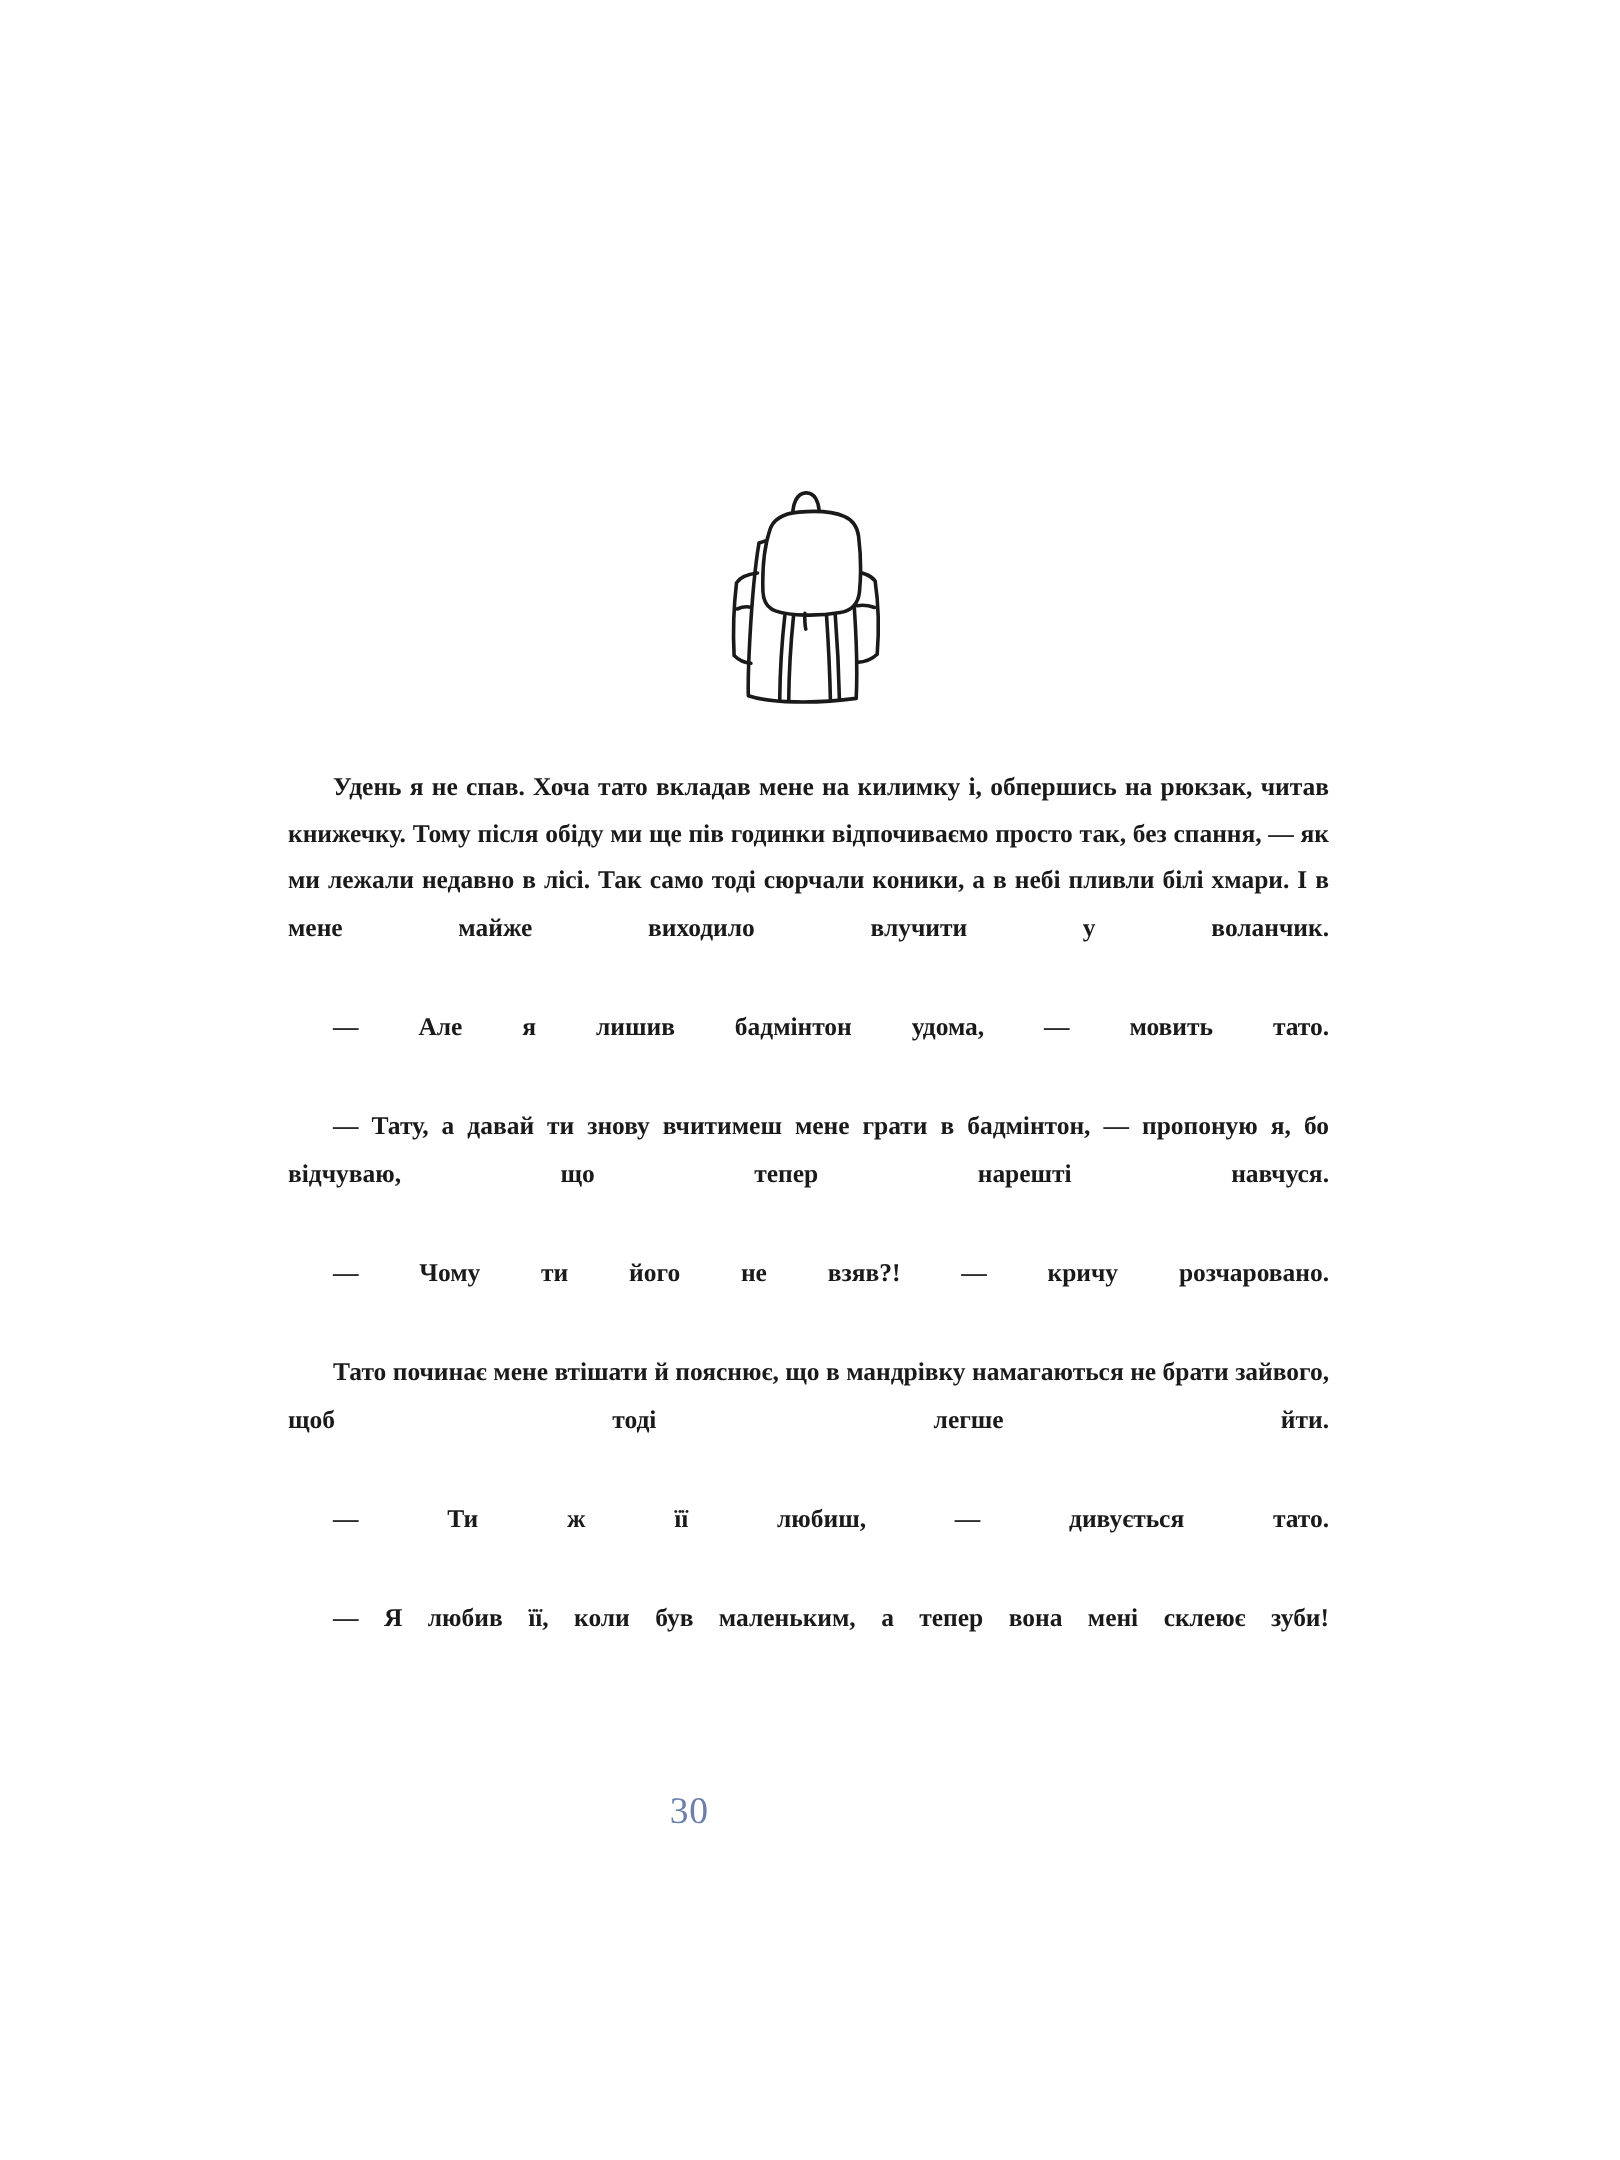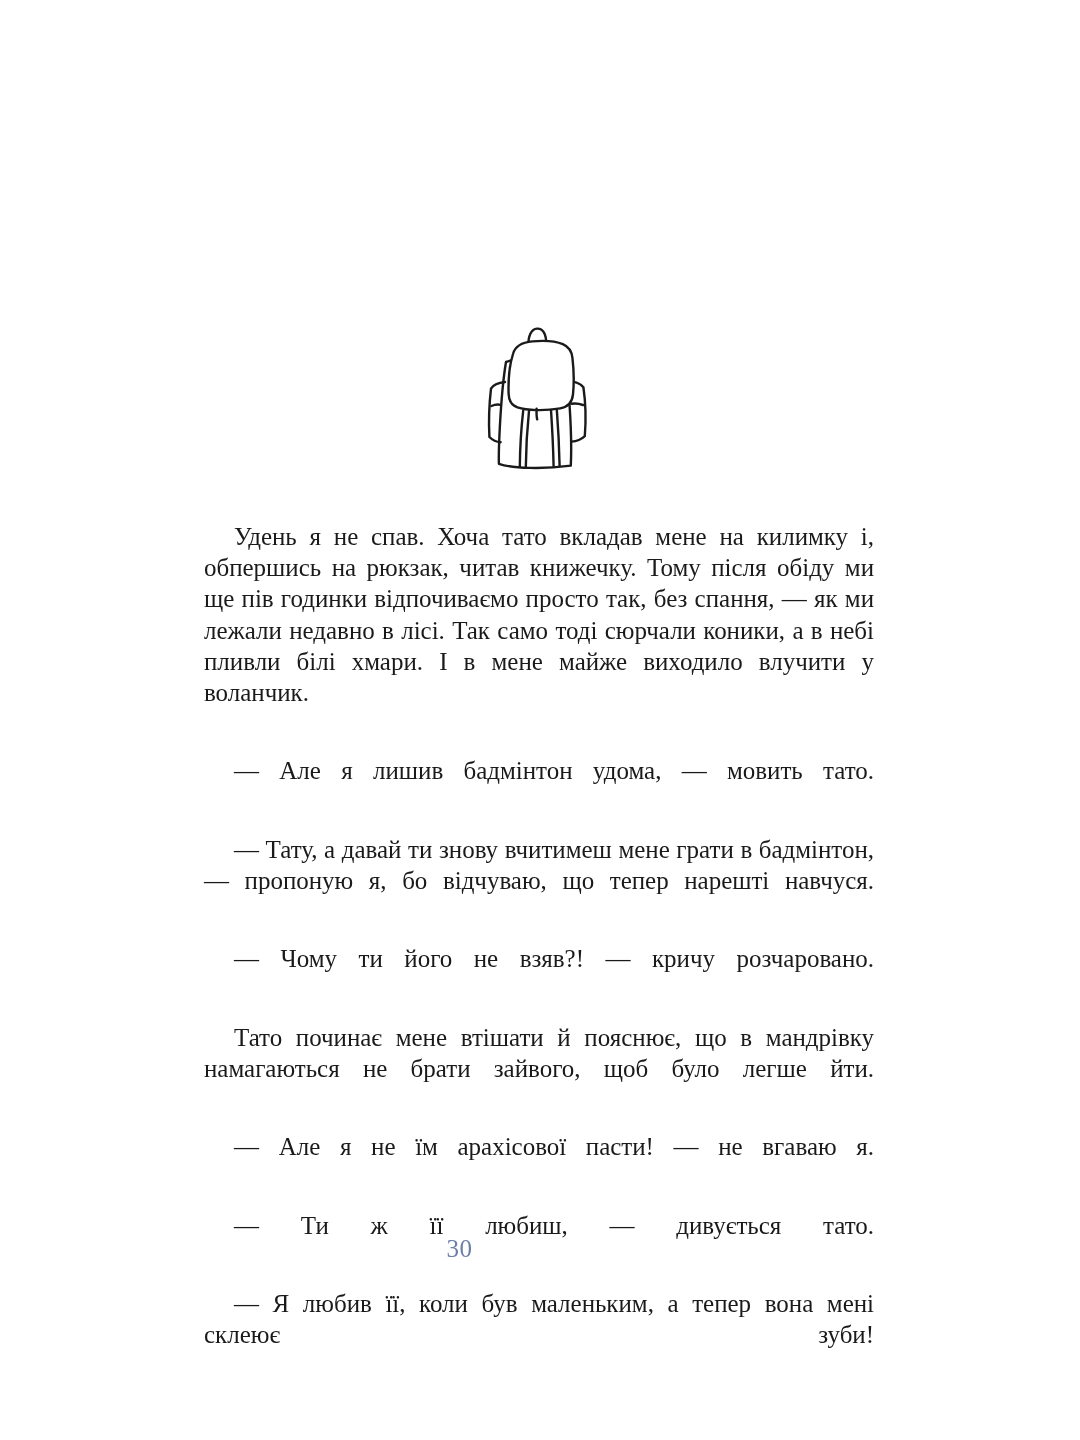--- a/index.html
+++ b/index.html
@@ -41,43 +41,44 @@
 
   
   .text-column {
     position: absolute;
     left: 188px;
     top: 505px;
     width: 702px;
   }
 
   .para {
-    margin: 16px;
-    font-size: 25px;
+    margin: 4px;
+    font-size: 17px;
     line-height: 31.2px;
     text-align: justify;
     text-justify: inter-word;
     hyphens: manual;
     -webkit-hyphens: manual;
     text-indent: 30px;
     letter-spacing: -0.02px;
     word-spacing: -0.2px;
+    font-weight: bold;
   }
   
   .para::after {
     content: "";
     display: inline-block;
     width: 100%;
   }
 
   
   .folio {
     position: absolute;
     left: 0;
-    top: 1234px;
+    top: 1193px;
     width: 919px;
     text-align: center;
     font-size: 25px;
     line-height: 30px;
     color: #6b7fa8;
     letter-spacing: 0.5px;
   }
 </style>
 </head>
 <body>
@@ -121,22 +122,21 @@
         <path d="M91.8 91.4 C93.2 109.6 94.2 129.2 94.6 147.8" fill="none"></path>
       </g>
     </svg>
   </div>
 
   <div class="text-column">
     <p class="para">Удень я не спав. Хоча тато вкладав мене на килимку і, обпершись на рюкзак, читав книжечку. Тому після обіду ми ще пів годинки відпочиваємо просто так, без спання, — як ми лежали недавно в лісі. Так само тоді сюрчали коники, а в небі пливли білі хмари. І в мене майже виходило влучити у воланчик.</p>
     <p class="para">— Але я лишив бадмінтон удома, — мовить тато.</p>
     <p class="para">— Тату, а давай ти знову вчитимеш мене грати в бадмінтон, — пропоную я, бо відчуваю, що тепер нарешті навчуся.</p>
     <p class="para">— Чому ти його не взяв?! — кричу розчаровано.</p>
-    <p class="para">Тато починає мене втішати й пояснює, що в мандрівку намагаються не брати зайвого, щоб було легше йти.</p>
-    <p class="para">— Але я не їм арахісової пасти! — не вгаваю я.</p>
+    <p class="para">Тато починає мене втішати й пояснює, що в мандрівку намагаються не брати зайвого, щоб тоді легше йти.</p>
     <p class="para">— Ти ж її любиш, — дивується тато.</p>
     <p class="para">— Я любив її, коли був маленьким, а тепер вона мені склеює зуби!</p>
 
   </div>
 
   <div class="folio">30</div>
 
 </div>
 
 </body></html>

